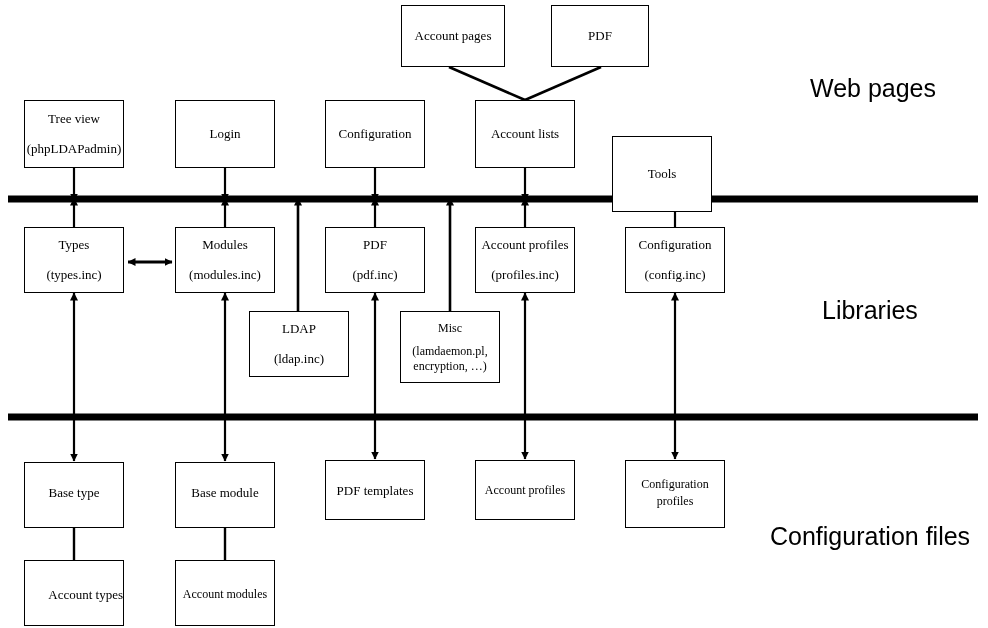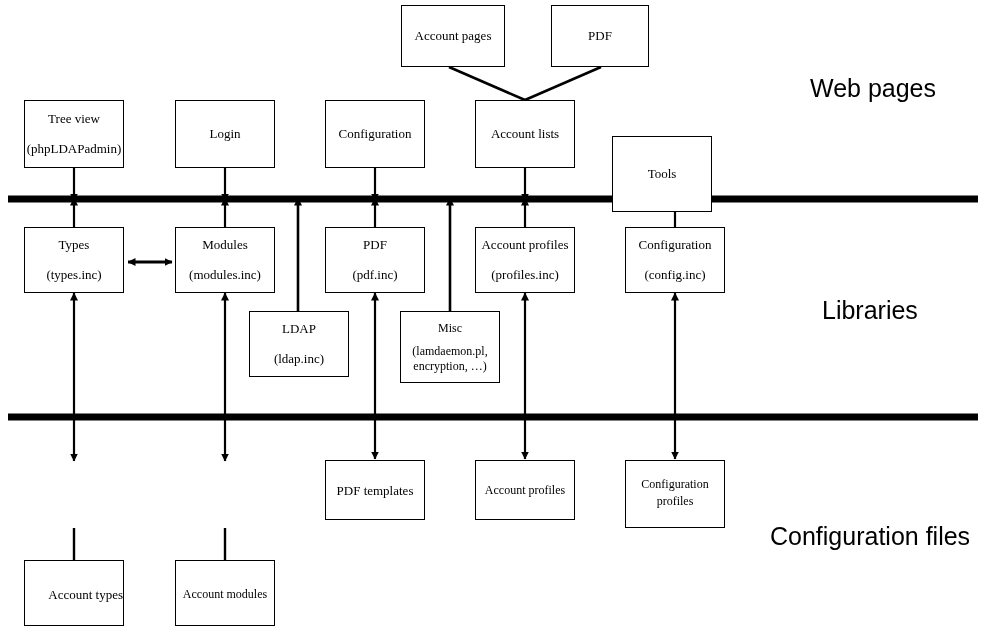--- a/index.html
+++ b/index.html
@@ -214,20 +214,26 @@
   <div class="node-box" style="left:249px; top:311px; width:100px; height:66px;">
     <span class="line1">LDAP</span>
     <span class="line2">(ldap.inc)</span>
   </div>
   <div class="node-box tight" style="left:400px; top:311px; width:100px; height:72px; font-size:12px;">
     <span class="line1">Misc</span>
     <span class="line2" style="margin-top:8px;">(lamdaemon.pl,</span>
     <span class="line2" style="margin-top:0;">encryption, …)</span>
   </div>
 
+  <div class="node-box top-aligned" style="left:24px; top:462px; width:100px; height:66px;">
+    <span class="line1">Base type</span>
+  </div>
+  <div class="node-box top-aligned" style="left:175px; top:462px; width:100px; height:66px;">
+    <span class="line1">Base module</span>
+  </div>
   <div class="node-box top-aligned" style="left:325px; top:460px; width:100px; height:60px;">
     <span class="line1">PDF templates</span>
   </div>
   <div class="node-box top-aligned" style="left:475px; top:460px; width:100px; height:60px;">
     <span class="line1" style="font-size:12px;">Account profiles</span>
   </div>
   <div class="node-box top-aligned tight" style="left:625px; top:460px; width:100px; height:68px; padding-top:16px;">
     <span class="line1" style="font-size:12px;">Configuration</span>
     <span class="line2" style="font-size:12px;">profiles</span>
   </div>

